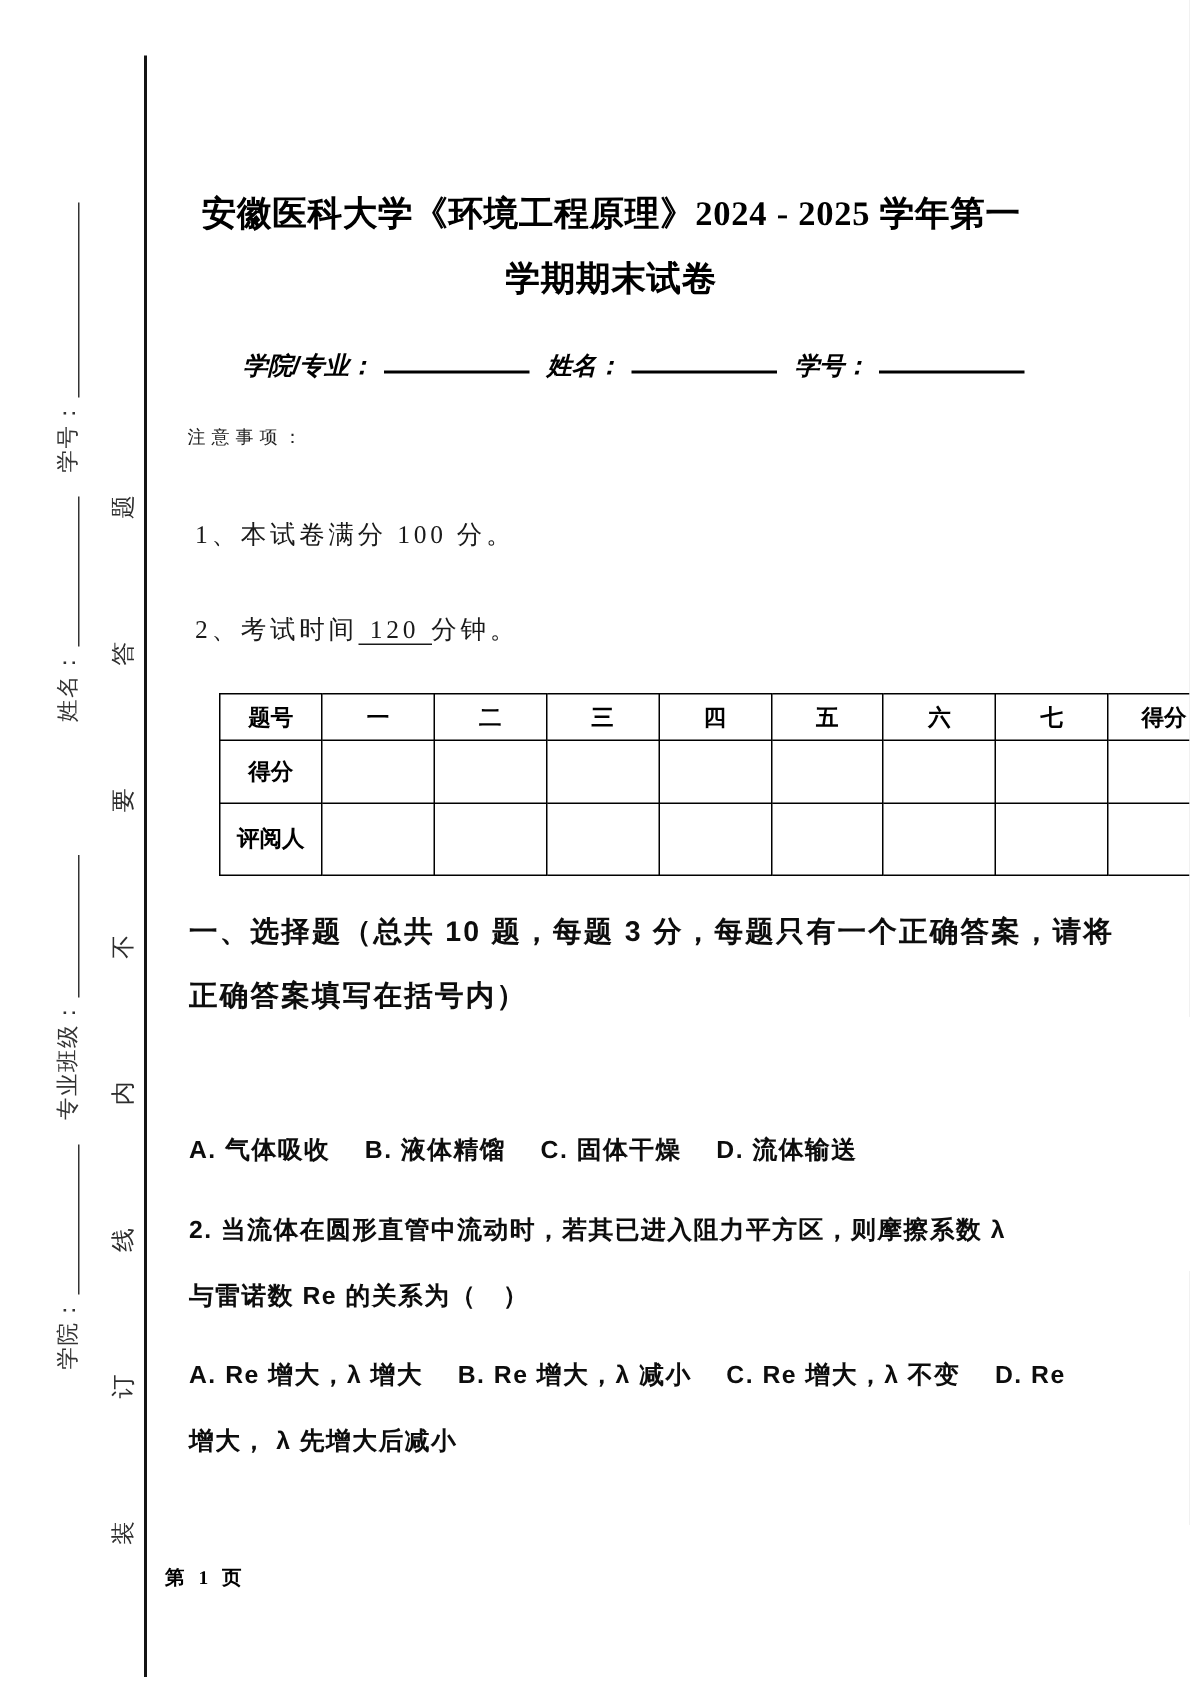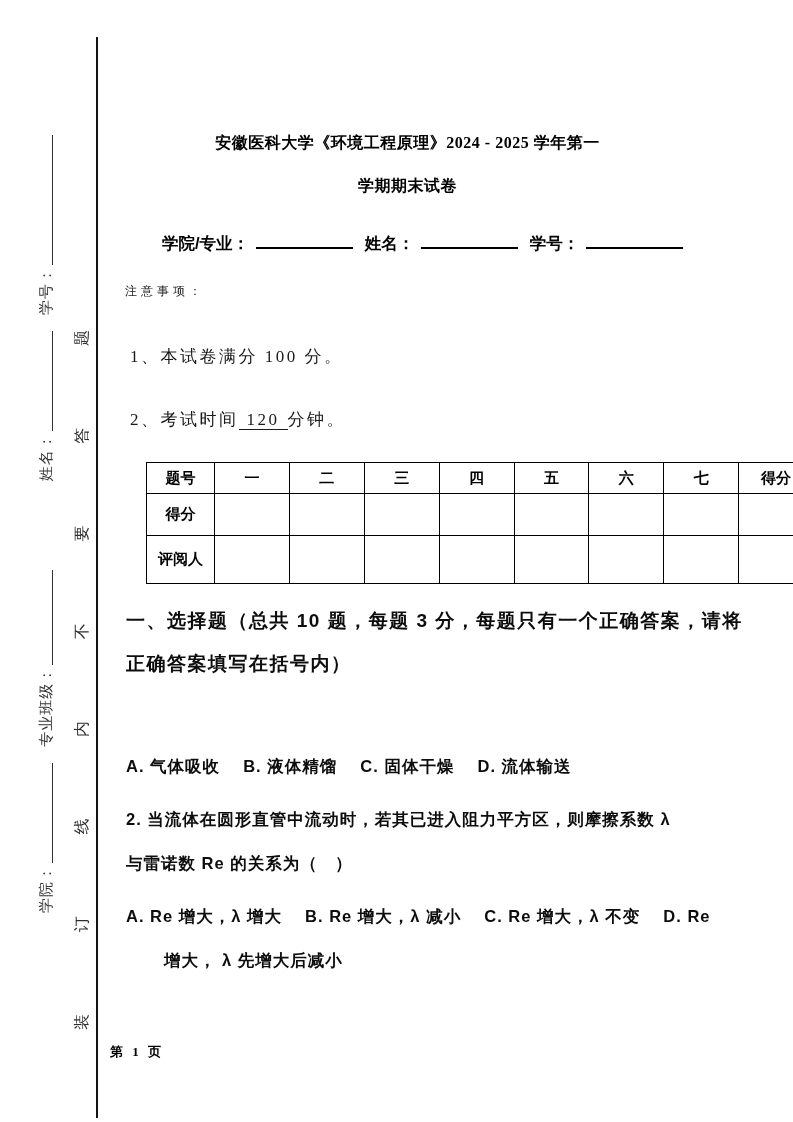--- a/index.html
+++ b/index.html
@@ -24,41 +24,41 @@
   .sb-gap{margin-right:72px;}
   .sb-binding{
     top:1030px;left:68px;width:700px;height:28px;
     transform-origin:0 0;transform:rotate(-90deg);
     display:flex;justify-content:space-between;align-items:center;
     font-size:16px;color:#2d2d2d;
   }
   
   .hei{font-family:"Liberation Sans","DejaVu Sans",sans-serif;}
   .title{top:121px;left:95px;width:625px;text-align:center;font-weight:bold;
-         font-size:16px;line-height:43px;letter-spacing:0.5px;}
-  .info-line{top:233px;left:162px;font-weight:bold;font-size:16.5px;white-space:nowrap;}
+         font-size:23px;line-height:43px;letter-spacing:0.5px;}
+  .info-line{top:233px;left:162px;font-weight:bold;font-size:16.5px;white-space:nowrap;font-style:italic;}
   .blank{display:inline-block;width:97px;border-bottom:2px solid #000;height:14px;margin:0 7px;}
   .notice-heading{top:283px;left:125px;font-size:12px;letter-spacing:4px;color:#222;}
   .notice-item{left:130px;font-size:17px;letter-spacing:2.5px;color:#1a1a1a;white-space:nowrap;}
   .n1{top:345px;} .n2{top:408px;}
   .uline{border-bottom:1.5px solid #1a1a1a;padding:0 8px;}
   
   table.score{top:462px;left:146px;width:668px;position:absolute;
     border-collapse:collapse;table-layout:fixed;
     font-family:"Liberation Sans","DejaVu Sans",sans-serif;font-size:15px;font-weight:bold;}
   table.score td{border:1.6px solid #000;text-align:center;vertical-align:middle;padding:0;}
   table.score col.c0{width:68px;}
   tr.r0{height:31px;} tr.r1{height:42px;} tr.r2{height:48px;}
   
   .line{left:126px;white-space:nowrap;color:#0d0d0d;}
   .sec{font-weight:bold;font-size:19px;letter-spacing:1.5px;}
   .q{font-weight:600;font-size:16.5px;letter-spacing:1px;}
   .s1a{top:608px;} .s1b{top:651px;}
   .q1a{top:701px;} .q1o{top:756px;}
-  .q2a{top:809px;} .q2b{top:853px;} .q2o1{top:906px;text-align:center;} .q2o2{top:950px;margin-left:38px;}
+  .q2a{top:809px;} .q2b{top:853px;} .q2o1{top:906px;text-align:center;} .q2o2{top:950px;}
   .footer{top:1043px;left:110px;width:630px;text-align:left;font-weight:bold;
           font-size:13px;letter-spacing:3px;}
 </style>
 </head>
 <body>
 
 <div class="page">
 
   <div class="abs binding-line"></div>
 

